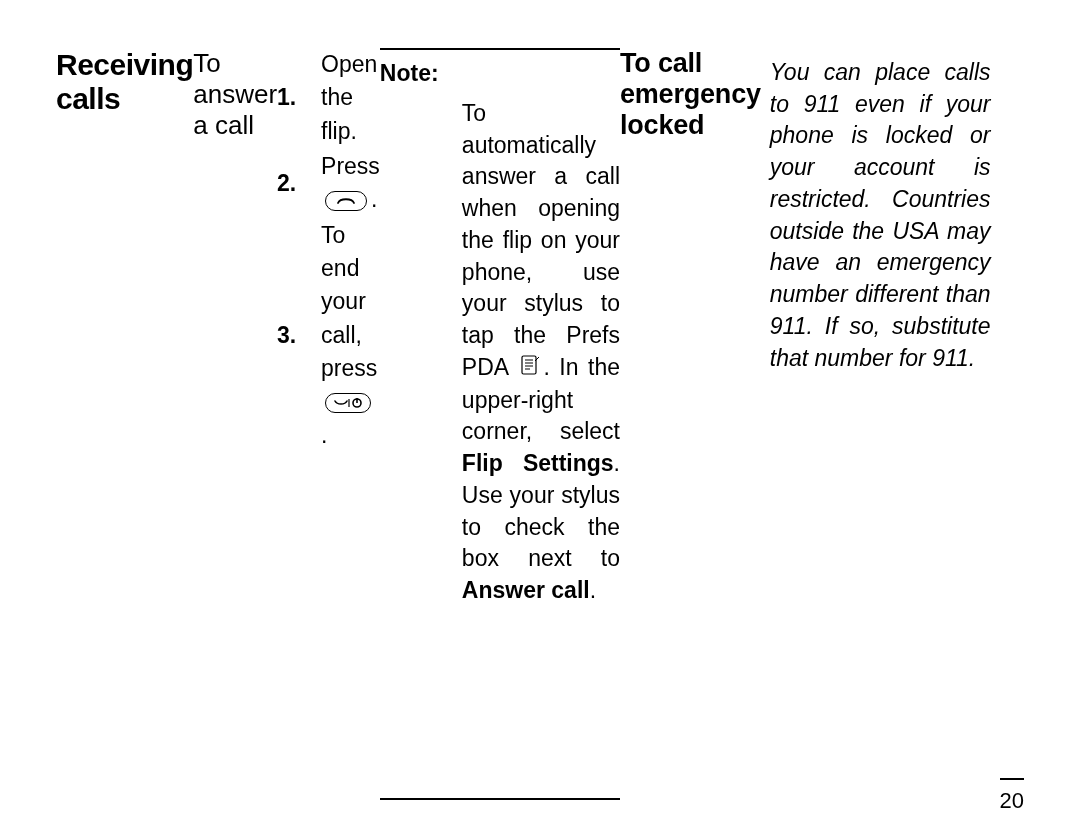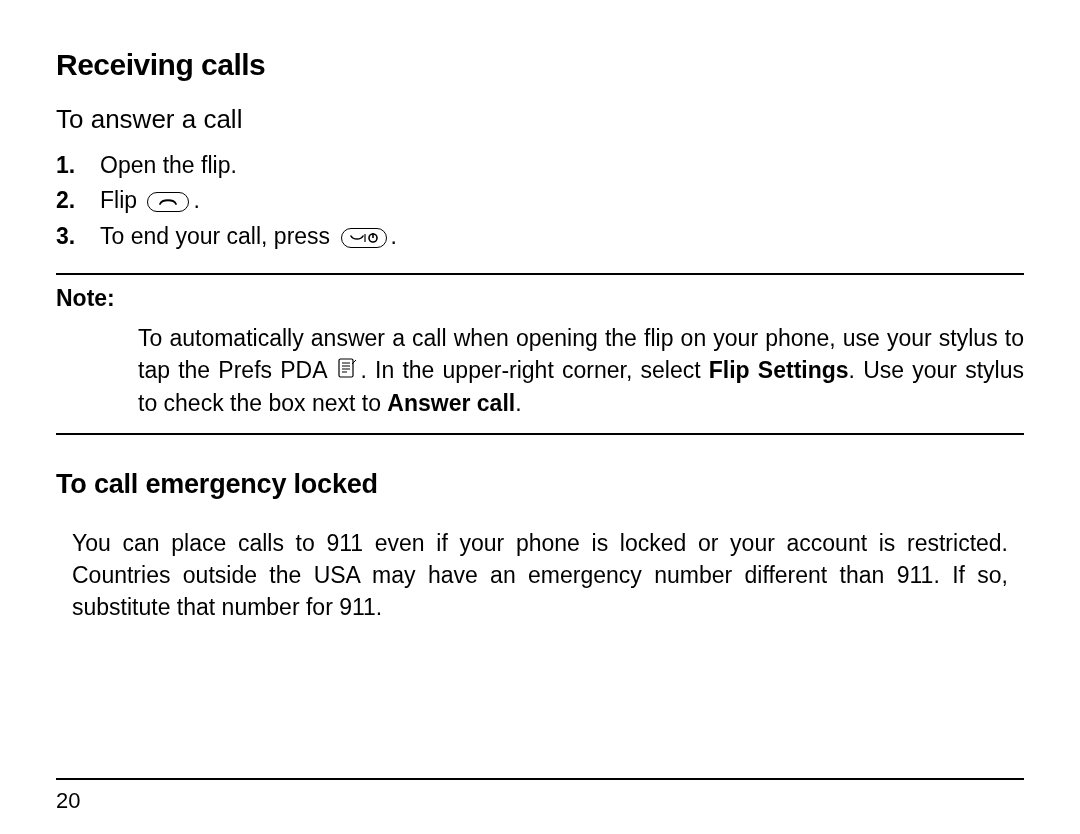--- a/index.html
+++ b/index.html
@@ -11,21 +11,21 @@
     width: 1080px;
     height: 834px;
     box-sizing: border-box;
     position: relative;
   }
   .page {
     padding: 48px 56px 0 56px;
     box-sizing: border-box;
     height: 100%;
     display: flex;
-    flex-direction: column;
+    flex-direction: row;
   }
   h1.receiving {
     font-size: 30px;
     font-weight: 700;
     margin: 0 0 22px 0;
     letter-spacing: -0.5px;
     font-family: Arial, Helvetica, sans-serif;
   }
   .sub {
     font-size: 26px;
@@ -97,22 +97,23 @@
   }
   h2.emergency {
     font-size: 27px;
     font-weight: 700;
     margin: 0 0 12px 0;
     letter-spacing: -0.2px;
   }
   p.body {
     font-size: 23px;
     line-height: 1.38;
-    margin: 16px;
+    margin: 9px;
     text-align: justify;
+    font-style: italic;
   }
   .footer {
     margin-top: auto;
     border-top: 2px solid #000;
     display: flex;
     font-size: 22px;
     padding: 8px 0 20px 0;
   }
 </style>
 </head>
@@ -124,21 +125,21 @@
   <div class="sub">To answer a call</div>
 
   <ol class="steps">
     <li>
       <span class="num">1.</span>
       <span>Open the flip.</span>
     </li>
     <li>
       <span class="num">2.</span>
       <span>
-        <span>Flip </span><span class="key">
+        <span>Press </span><span class="key">
             <svg width="24" height="12" viewBox="0 0 24 12">
               <path d="M4 8 C 6 3, 18 3, 20 8" stroke="#000" stroke-width="1.8" fill="none" stroke-linecap="round"></path>
             </svg>
           </span><span>.</span>
       </span>
     </li>
     <li>
       <span class="num">3.</span>
       <span>
         <span>To end your call, press </span><span class="key">

